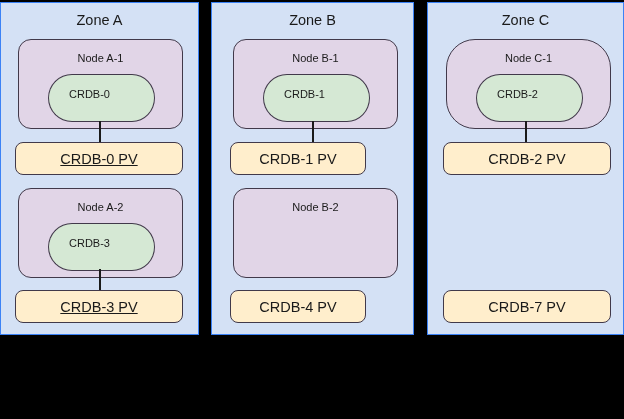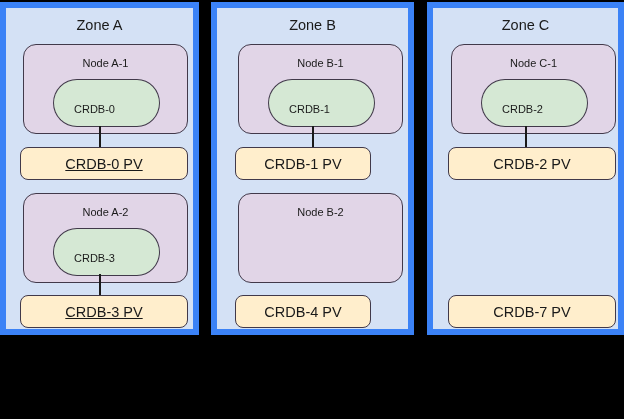--- a/index.html
+++ b/index.html
@@ -24,21 +24,21 @@
     height: 419px;
     background: #000000;
   }
 
   
   .zone {
     position: absolute;
     top: 2px;
     height: 333px;
     background: #d4e1f5;
-    border: 6px solid #3b82f6;
+    border: 1px solid #3b82f6;
     box-sizing: border-box;
   }
   .zone-a { left: 0px;   width: 199px; }
   .zone-b { left: 211px; width: 203px; }
   .zone-c { left: 427px; width: 197px; }
 
   .zone-title {
     position: absolute;
     top: 8px;
     left: 0;
@@ -67,21 +67,21 @@
     font-size: 11px;
     line-height: 18px;
     white-space: nowrap;
   }
 
   
   .node-slot1 { top: 36px;  height: 90px; }
   .node-slot2 { top: 185px; height: 90px; }
   .node-a1, .node-a2 { left: 17px; width: 165px; }
   .node-b1, .node-b2 { left: 21px; width: 165px; }
-  .node-c1           { left: 18px; width: 165px; }
+  .node-c1           { left: 18px; width: 165px; border-radius: 29px; }
 
   
   .cylinder {
     position: absolute;
     height: 48px;
     width: 107px;
     top: 34px;
     left: 50%;
     margin-left: -53px;
   }
@@ -114,21 +114,20 @@
     top: 0;
     width: 84px;
     height: 40px;
     display: flex;
     align-items: center;
     justify-content: center;
     font-size: 11px;
     line-height: 13px;
     white-space: nowrap;
     z-index: 3;
-    margin-top: 10px;
   }
 
   
   .pv {
     position: absolute;
     height: 33px;
     background: #ffeecc;
     border: 1px solid #41394a;
     border-radius: 8px;
     box-sizing: border-box;

